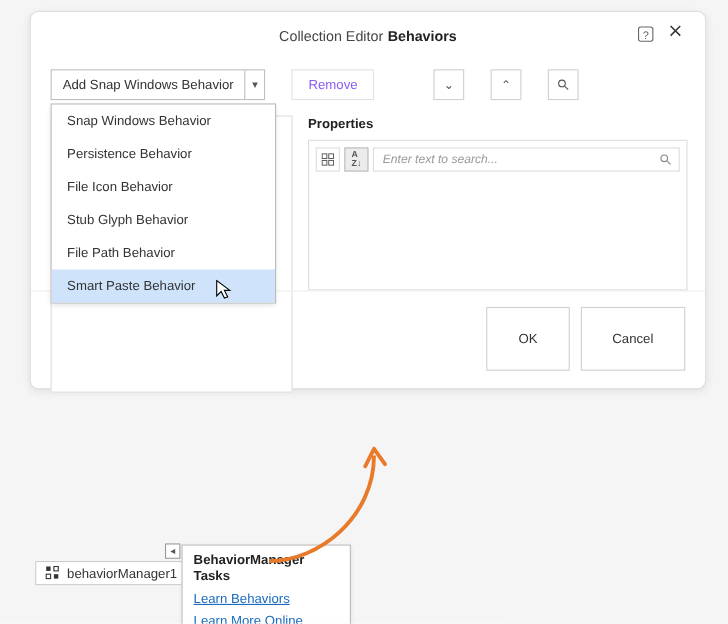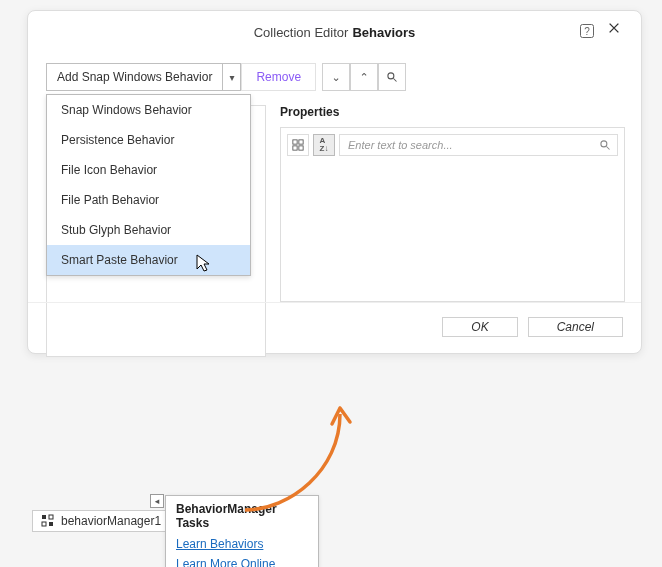--- a/index.html
+++ b/index.html
@@ -48,21 +48,21 @@
   .titlebar .close-icon {
     position: absolute;
     right: 14px;
     top: 10px;
     width: 20px; height: 20px;
     cursor: pointer;
     color: #333;
   }
   .toolbar {
     display: flex;
-    gap: 0;
+    gap: 24px;
     padding: 10px 18px 0 18px;
   }
   .split-btn {
     display: flex;
     border: 1px solid #bfbfbf;
     background: #fff;
   }
   .split-btn .split-main {
     padding: 6px 10px;
     color: #333;
@@ -150,21 +150,21 @@
   }
   .search-wrap input::placeholder { color: #999; font-style: italic; }
   .footer {
     display: flex;
     justify-content: flex-end;
     gap: 10px;
     padding: 14px 18px 16px 18px;
     border-top: 1px solid #eee;
     margin-top: auto;
   }
-  .footer .btn { padding: 2px 28px; font-style: italic; }
+  .footer .btn { padding: 21px 28px; }
   .dropdown {
     position: absolute;
     left: 46px;
     top: 94px;
     width: 205px;
     background: #fff;
     border: 1px solid #bbb;
     box-shadow: 0 2px 5px rgba(0,0,0,0.12);
     z-index: 100;
   }
@@ -307,22 +307,22 @@
   <div class="footer">
     <button class="btn">OK</button>
     <button class="btn">Cancel</button>
   </div>
 </div>
 
 <div class="dropdown">
   <div class="item">Snap Windows Behavior</div>
   <div class="item">Persistence Behavior</div>
   <div class="item">File Icon Behavior</div>
+  <div class="item">Stub Glyph Behavior</div>
   <div class="item">File Path Behavior</div>
-  <div class="item">Stub Glyph Behavior</div>
   <div class="item hover">Smart Paste Behavior</div>
 </div>
 
 <svg class="cursor" width="16" height="20">
   <path d="M1 1 L1 15 L5 11 L8 17 L11 16 L8 10 L13 10 Z" fill="#fff" stroke="#000" stroke-width="1"></path>
 </svg>
 
 <svg class="arrow-svg" width="140" height="120">
   <path d="M15 110 C 60 110, 110 70, 110 14" fill="none" stroke="#e87a2a" stroke-width="3.5"></path>
   <path d="M110 8 L102 24 M110 8 L120 22" fill="none" stroke="#e87a2a" stroke-width="3.5" stroke-linecap="round"></path>

